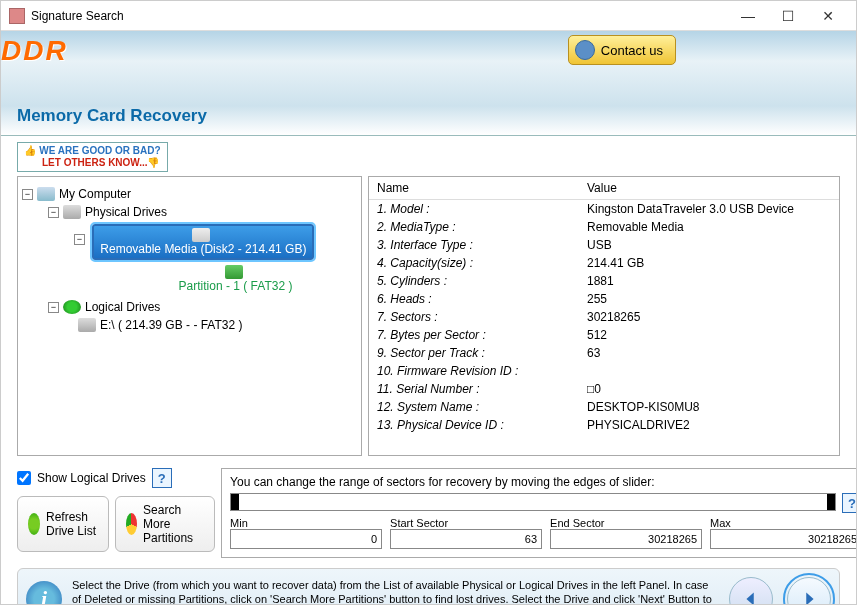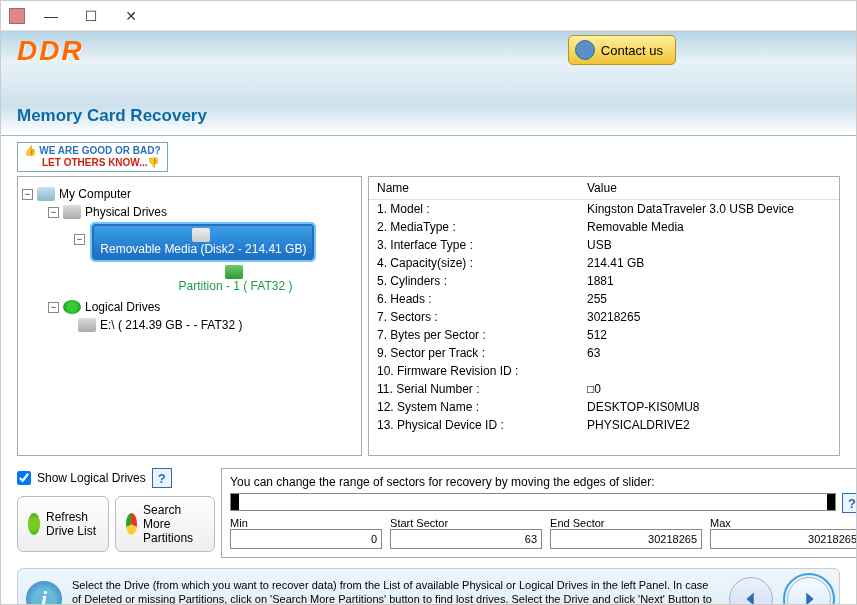--- a/index.html
+++ b/index.html
@@ -5,21 +5,21 @@
 * { box-sizing: border-box; margin: 0; padding: 0; font-family: "Segoe UI", Tahoma, sans-serif; }
 body { background: #fff; width: 857px; height: 605px; overflow: hidden; border: 1px solid #ccc; }
 
 
 .title-bar { height: 30px; background: #fff; border-bottom: 1px solid #ddd; display: flex; align-items: center; padding: 0 8px; }
 .title-bar .app-icon { width: 16px; height: 16px; background: #d88; margin-right: 6px; border: 1px solid #a66; }
 .title-bar .title-text { font-size: 12px; flex: 1; }
 .title-bar .win-btn { width: 40px; height: 28px; display: flex; align-items: center; justify-content: center; font-size: 14px; color: #333; }
 
 
-.header-banner { height: 75px; background: linear-gradient(180deg, #b5d4e6 0%, #e8f2f7 40%, #cde2ed 100%); position: relative; display: flex; align-items: flex-start; padding: 4px 16px 0 16px; }
+.header-banner { height: 75px; background: linear-gradient(180deg, #b5d4e6 0%, #e8f2f7 40%, #cde2ed 100%); position: relative; display: flex; align-items: flex-start; padding: 4px 16px 0 0; }
 .logo-text { font-family: Arial, sans-serif; font-weight: 900; font-size: 28px; color: #ff6a00; letter-spacing: 2px; font-style: italic; text-shadow: 1px 1px 0 #fff; }
 .contact-btn { position: absolute; right: 180px; top: 4px; background: linear-gradient(180deg, #fff09a 0%, #f0c434 100%); border: 1px solid #b89020; border-radius: 5px; padding: 4px 12px 4px 6px; display: flex; align-items: center; font-size: 13px; justify-content: flex-end; }
 .contact-btn .cicon { width: 20px; height: 20px; background: #5b8fc7; border-radius: 50%; margin-right: 6px; border: 1px solid #3a6a9c; }
 .subtitle-bar { height: 30px; padding: 0 16px 8px 16px; background: linear-gradient(180deg, #cde2ed 0%, #fff 100%); border-bottom: 1px solid #9bb; }
 .subtitle-text { font-size: 17px; font-weight: 600; color: #0b6aa8; }
 
 
 .content { padding: 6px 16px 2px 16px; }
 .feedback-btn { border: 1px solid #7aa; background: #fff; padding: 2px 6px; font-size: 10px; font-family: "Courier New", monospace; font-weight: bold; display: inline-block; margin-bottom: 4px; }
 .feedback-btn .l1 { color: #2a72bf; }
@@ -36,21 +36,21 @@
 .node-removable .tree-icon { background: linear-gradient(#eee, #ccc); border-radius: 2px; }
 .node-partition { color: #1a9c4a; flex-direction: column; }
 .node-partition .tree-icon { background: linear-gradient(#6c6, #393); border-radius: 2px; }
 .node-logical .tree-icon { background: radial-gradient(circle, #3c3 40%, #1a7a1a 100%); border-radius: 50%; }
 .node-drive .tree-icon { background: linear-gradient(#ddd, #aaa); border-radius: 2px; }
 
 .details-panel { flex: 1; height: 280px; border: 1px solid #aaa; background: #fff; font-size: 12px; overflow: auto; }
 .details-header { display: flex; border-bottom: 1px solid #ddd; padding: 4px 8px; font-size: 12px; }
 .details-header .col-name { width: 210px; }
 .details-row { display: flex; padding: 2px 8px; }
-.details-row .col-name { width: 210px; }
+.details-row .col-name { width: 210px; font-style: italic; }
 
 .lower-row { display: flex; gap: 6px; margin-top: 12px; }
 .left-controls { width: 345px; }
 .checkbox-row { display: flex; align-items: center; gap: 6px; margin-bottom: 8px; font-size: 12px; }
 .checkbox-row input { width: 14px; height: 14px; }
 .help-icon { width: 20px; height: 20px; border: 1px solid #2a6db8; background: #eaf5ff; color: #2a6db8; font-weight: bold; display: inline-flex; align-items: center; justify-content: center; font-size: 13px; }
 .btn-row { display: flex; gap: 6px; }
 .round-btn { border: 1px solid #bbb; border-radius: 6px; background: linear-gradient(180deg, #fff, #eee); padding: 6px 10px; display: flex; align-items: center; gap: 6px; font-size: 12px; }
 .round-btn .bicon { width: 22px; height: 22px; border-radius: 50%; }
 .icon-refresh { background: radial-gradient(circle, #7c2 40%, #3a1 100%); position: relative; }
@@ -71,20 +71,21 @@
 .nav-btn.next { outline: 2px solid #3d9de8; outline-offset: 2px; background: linear-gradient(180deg, #f5faff, #d5e9f8); }
 .nav-btn svg { width: 22px; height: 22px; }
 .watermark { position: absolute; bottom: 4px; left: 300px; font-size: 15px; color: #c36a00; font-style: italic; font-weight:600; border-bottom: 1px solid #c36a00; }
 .slider-row-wrap { display:flex; align-items:center; gap:6px;}
 </style>
 </head>
 <body>
 
 <div class="title-bar">
   <div class="app-icon"></div>
+  <div class="title-text">Signature Search</div>
   <div class="win-btn">—</div>
   <div class="win-btn">☐</div>
   <div class="win-btn">✕</div>
 </div>
 
 <div class="header-banner">
   <div class="logo-text">DDR</div>
   <div class="contact-btn">
     <div class="cicon"></div>
     <span>Contact us</span>

